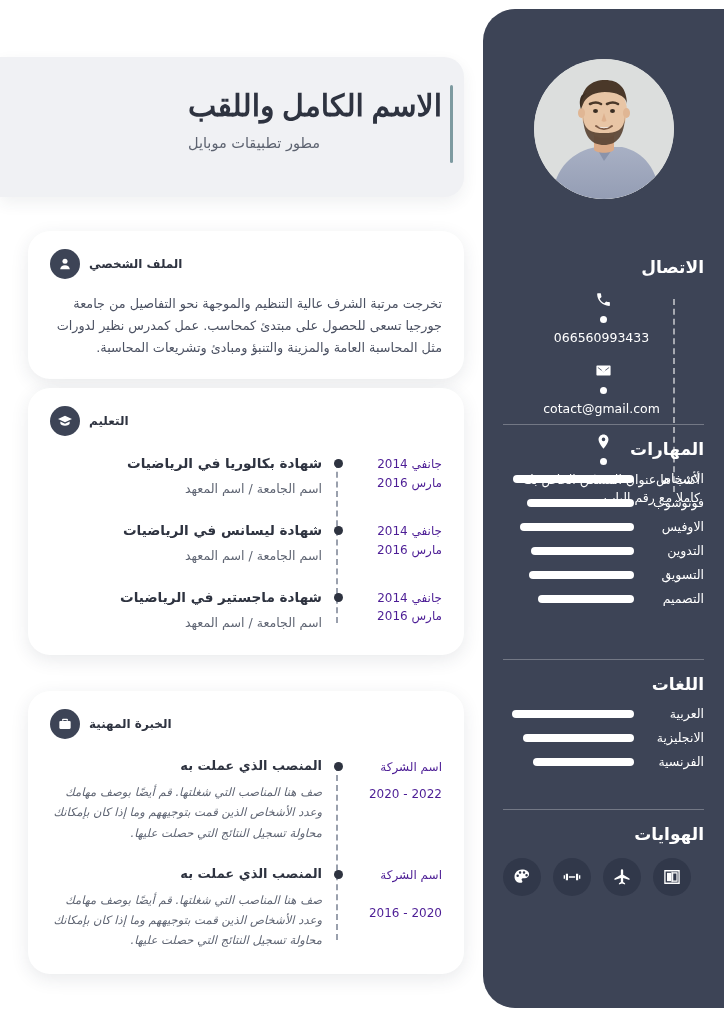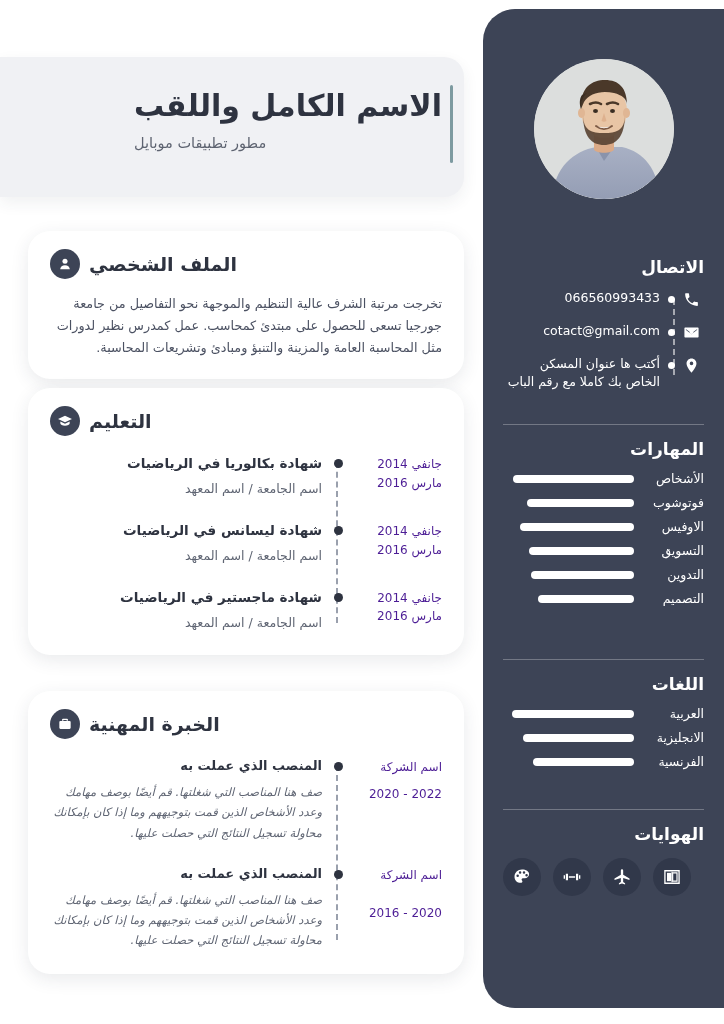--- a/index.html
+++ b/index.html
@@ -85,22 +85,22 @@
     position: absolute;
     right: 29px;
     top: 10px;
     bottom: 16px;
     width: 0;
     border-right: 2px dashed rgba(255,255,255,0.55);
   }
 
   .contact-row {
     display: flex;
-    flex-direction: row;
-    align-items: flex-start;
+    flex-direction: column;
+    align-items: center;
     justify-content: flex-start;
     margin-bottom: 13px;
     position: relative;
   }
 
   .c-icon {
     width: 26px;
     min-width: 26px;
     height: 20px;
     display: flex;
@@ -236,20 +236,21 @@
     border-radius: 2px;
   }
 
   .full-name {
     font-size: 30px;
     font-weight: bold;
     color: #2e3340;
     line-height: 1.25;
     text-align: right;
     letter-spacing: 0;
+    font-family: Liberation Serif, serif;
   }
 
   .job-title {
     font-size: 14.5px;
     color: #5d6370;
     margin-top: 10px;
     text-align: right;
   }
 
   .card {
@@ -276,21 +277,21 @@
     min-width: 30px;
     border-radius: 50%;
     background: #3d4456;
     display: flex;
     align-items: center;
     justify-content: center;
   }
   .head-ico svg { width: 16px; height: 16px; fill: #ffffff; }
 
   .head-title {
-    font-size: 19px;
+    font-size: 12px;
     font-weight: bold;
     color: #2e3340;
   }
 
   
   #profile-card { top: 231px; padding: 18px 22px 20px 22px; }
 
   .profile-text {
     font-size: 12.8px;
     line-height: 1.72;
@@ -503,29 +504,29 @@
               <div class="bar-fill" style="width: 82%;"></div>
             </div>
           </div>
           <div class="bar-row">
             <div class="bar-label">الاوفيس</div>
             <div class="bar-track">
               <div class="bar-fill" style="width: 87%;"></div>
             </div>
           </div>
           <div class="bar-row">
+            <div class="bar-label">التدوين</div>
+            <div class="bar-track">
+              <div class="bar-fill" style="width: 79%;"></div>
+            </div>
+          </div>
+          <div class="bar-row">
             <div class="bar-label">التسويق</div>
             <div class="bar-track">
               <div class="bar-fill" style="width: 80%;"></div>
-            </div>
-          </div>
-          <div class="bar-row">
-            <div class="bar-label">التدوين</div>
-            <div class="bar-track">
-              <div class="bar-fill" style="width: 79%;"></div>
             </div>
           </div>
           <div class="bar-row">
             <div class="bar-label">التصميم</div>
             <div class="bar-track">
               <div class="bar-fill" style="width: 73%;"></div>
             </div>
           </div>
         </div>
     </div>

